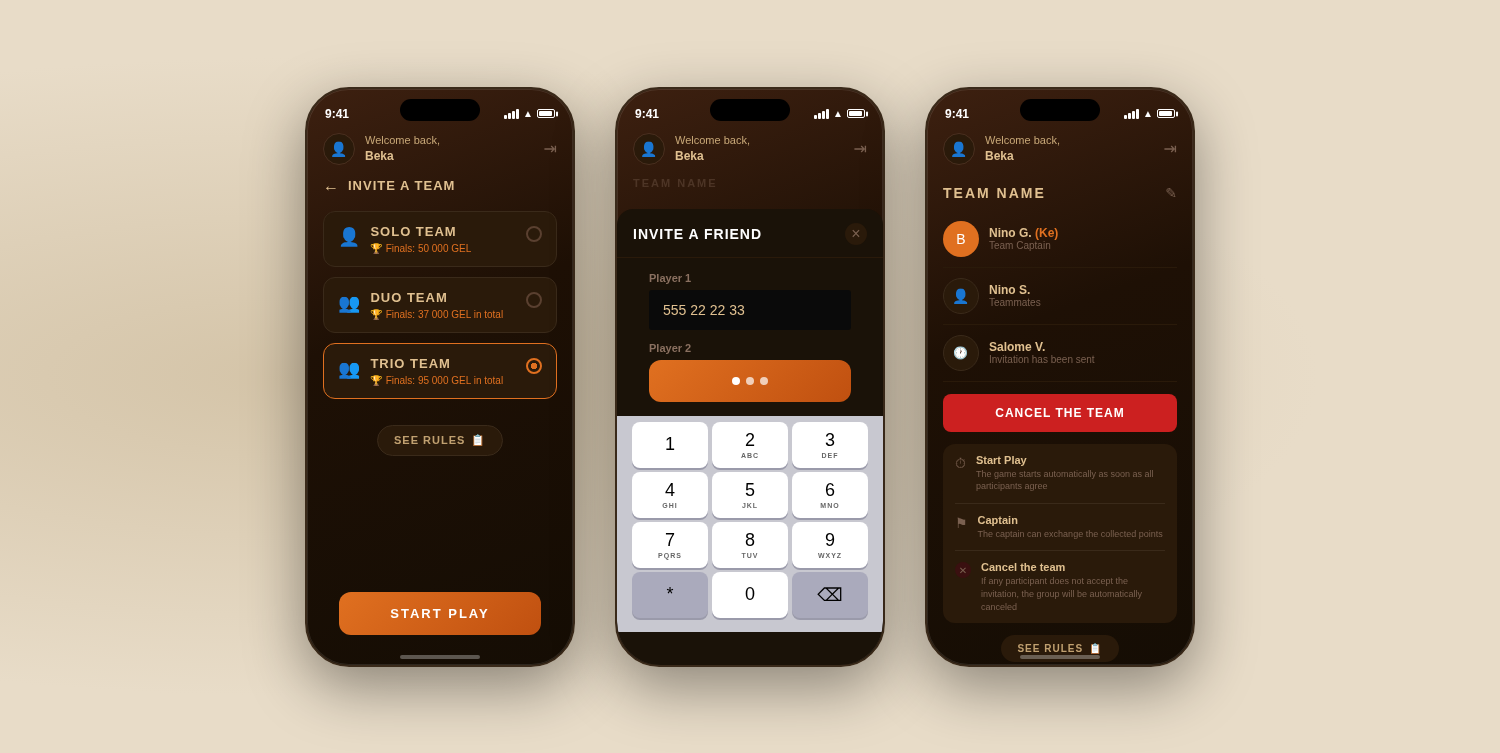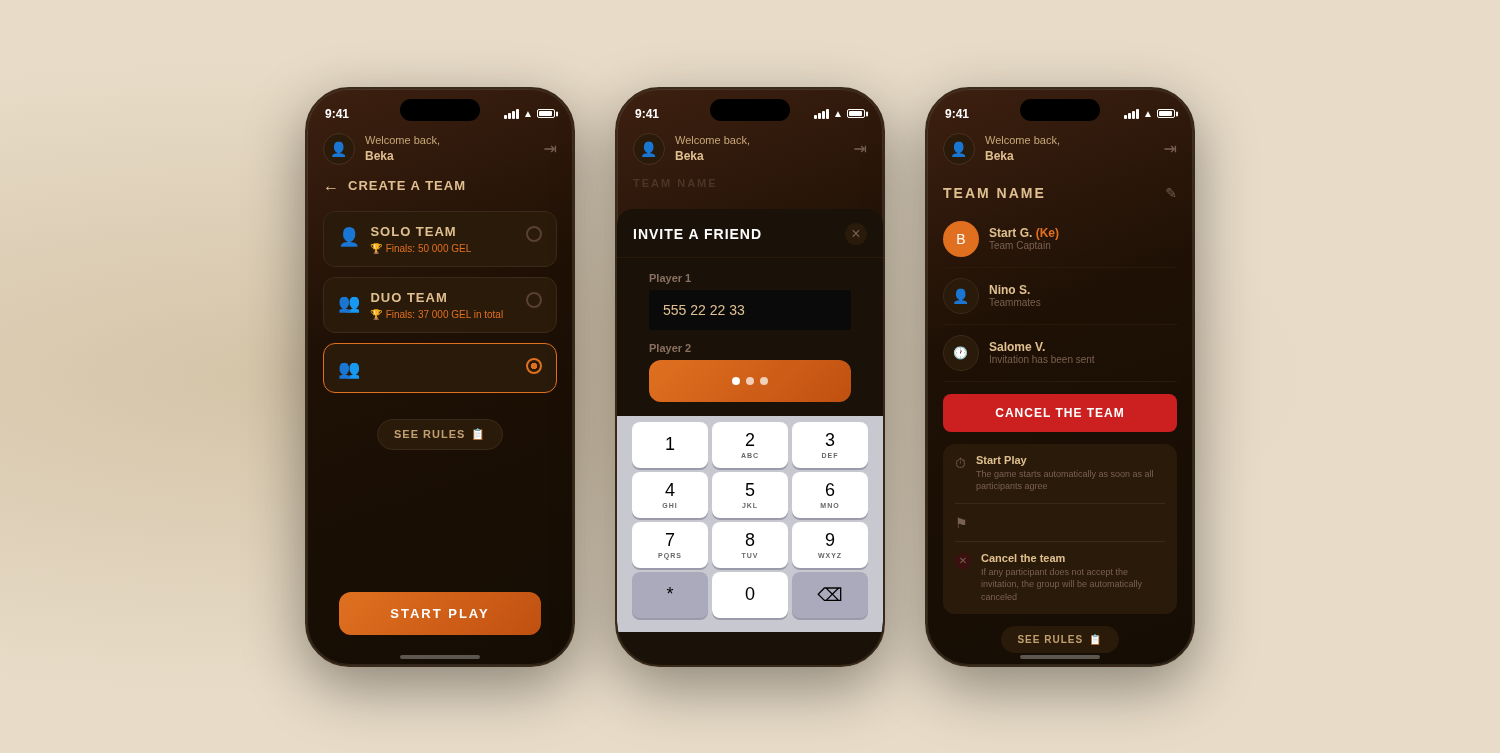--- a/index.html
+++ b/index.html
@@ -326,21 +326,21 @@
       <div class="avatar-circle">👤</div>
       <div class="welcome-text">
         <span>Welcome back,</span>
         <strong>Beka</strong>
       </div>
       <span class="logout-icon">⇥</span>
     </div>
 
     <div class="back-header">
       <span class="back-arrow">←</span>
-      <span>CREATE A TEAM</span>
+      <span>INVITE A TEAM</span>
     </div>
 
     <div class="screen1-content">
 
       <div class="team-option">
         <div class="team-icon">👤</div>
         <div class="team-info">
           <div class="team-name">SOLO TEAM</div>
           <div class="team-finals">
             <span>🏆</span>
@@ -357,20 +357,27 @@
           <div class="team-finals">
             <span>🏆</span>
             <span>Finals: 37 000 GEL in total</span>
           </div>
         </div>
         <div class="radio-btn"></div>
       </div>
 
       <div class="team-option selected">
         <div class="team-icon">👥</div>
+        <div class="team-info">
+          <div class="team-name">TRIO TEAM</div>
+          <div class="team-finals">
+            <span>🏆</span>
+            <span>Finals: 95 000 GEL in total</span>
+          </div>
+        </div>
         <div class="radio-btn selected"></div>
       </div>
 
       <div style="display:flex;justify-content:center;margin:12px 0;">
         <div class="see-rules-btn">
           <span>SEE RULES</span>
           <span>📋</span>
         </div>
       </div>
     </div>
@@ -526,21 +533,21 @@
       <span class="team-name-title">TEAM NAME</span>
       <span class="edit-icon">✎</span>
     </div>
 
     <div class="member-list">
 
       <div class="member-item">
         <div class="member-avatar orange">B</div>
         <div class="member-info">
           <div class="member-name">
-            <span>Start G.</span>
+            <span>Nino G.</span>
             <span class="country">(Ke)</span>
           </div>
           <div class="member-role">Team Captain</div>
         </div>
       </div>
 
       <div class="member-item">
         <div class="member-avatar gray">👤</div>
         <div class="member-info">
           <div class="member-name">Nino S.</div>
@@ -562,20 +569,24 @@
     <div class="info-section">
       <div class="info-item">
         <span class="info-icon">⏱</span>
         <div class="info-text-block">
           <div class="info-title">Start Play</div>
           <div class="info-desc">The game starts automatically as soon as all participants agree</div>
         </div>
       </div>
       <div class="info-item">
         <span class="info-icon">⚑</span>
+        <div class="info-text-block">
+          <div class="info-title">Captain</div>
+          <div class="info-desc">The captain can exchange the collected points</div>
+        </div>
       </div>
       <div class="info-item">
         <span class="info-icon" style="font-size:10px;background:#3a1010;border-radius:50%;width:16px;height:16px;display:flex;align-items:center;justify-content:center;">✕</span>
         <div class="info-text-block">
           <div class="info-title">Cancel the team</div>
           <div class="info-desc">If any participant does not accept the invitation, the group will be automatically canceled</div>
         </div>
       </div>
     </div>
 

